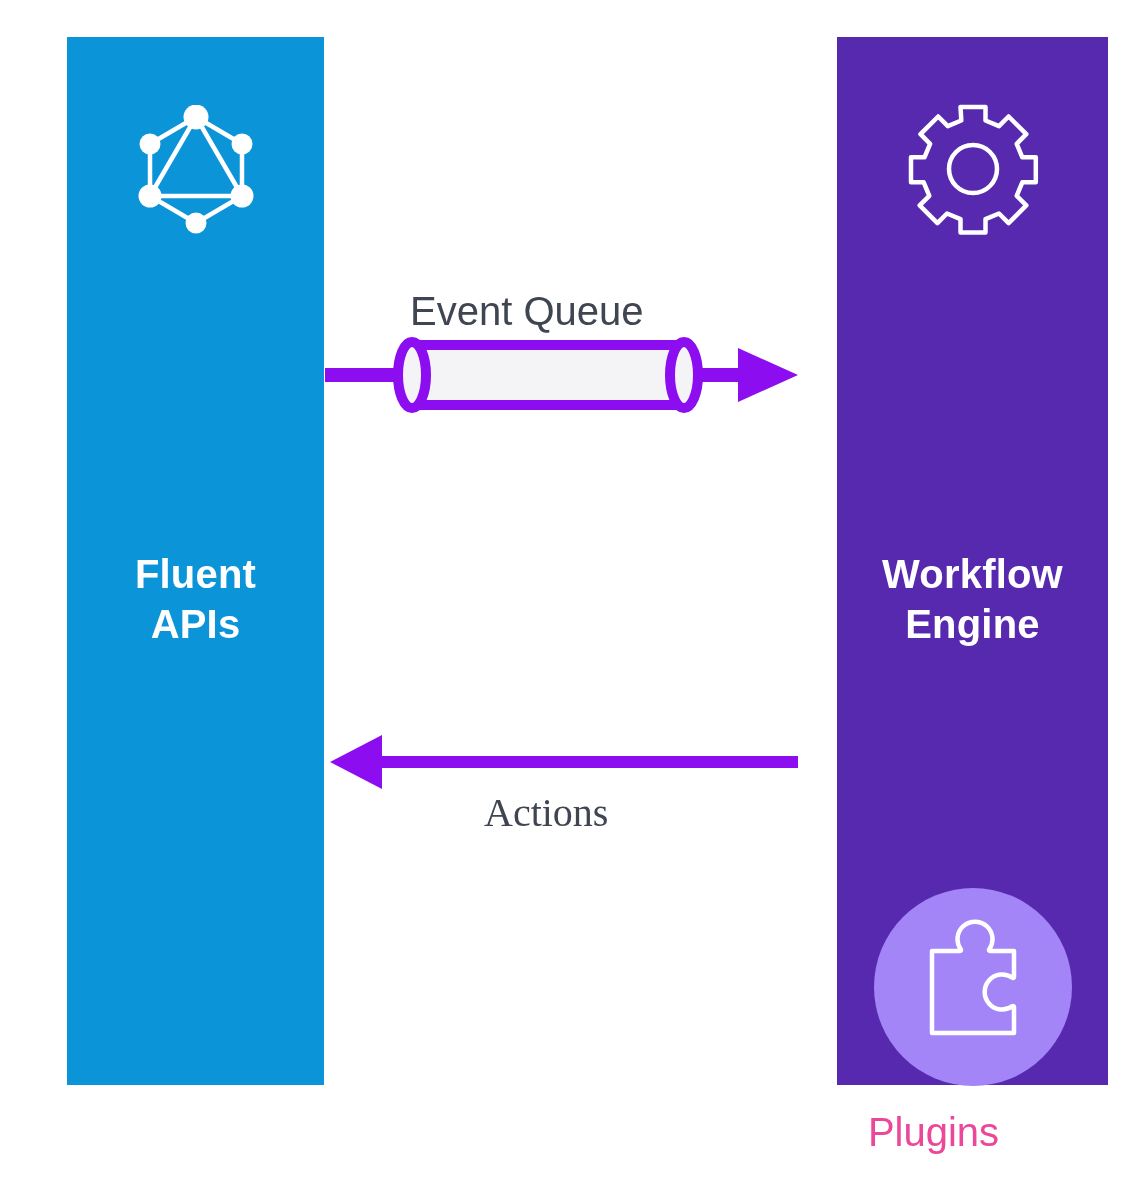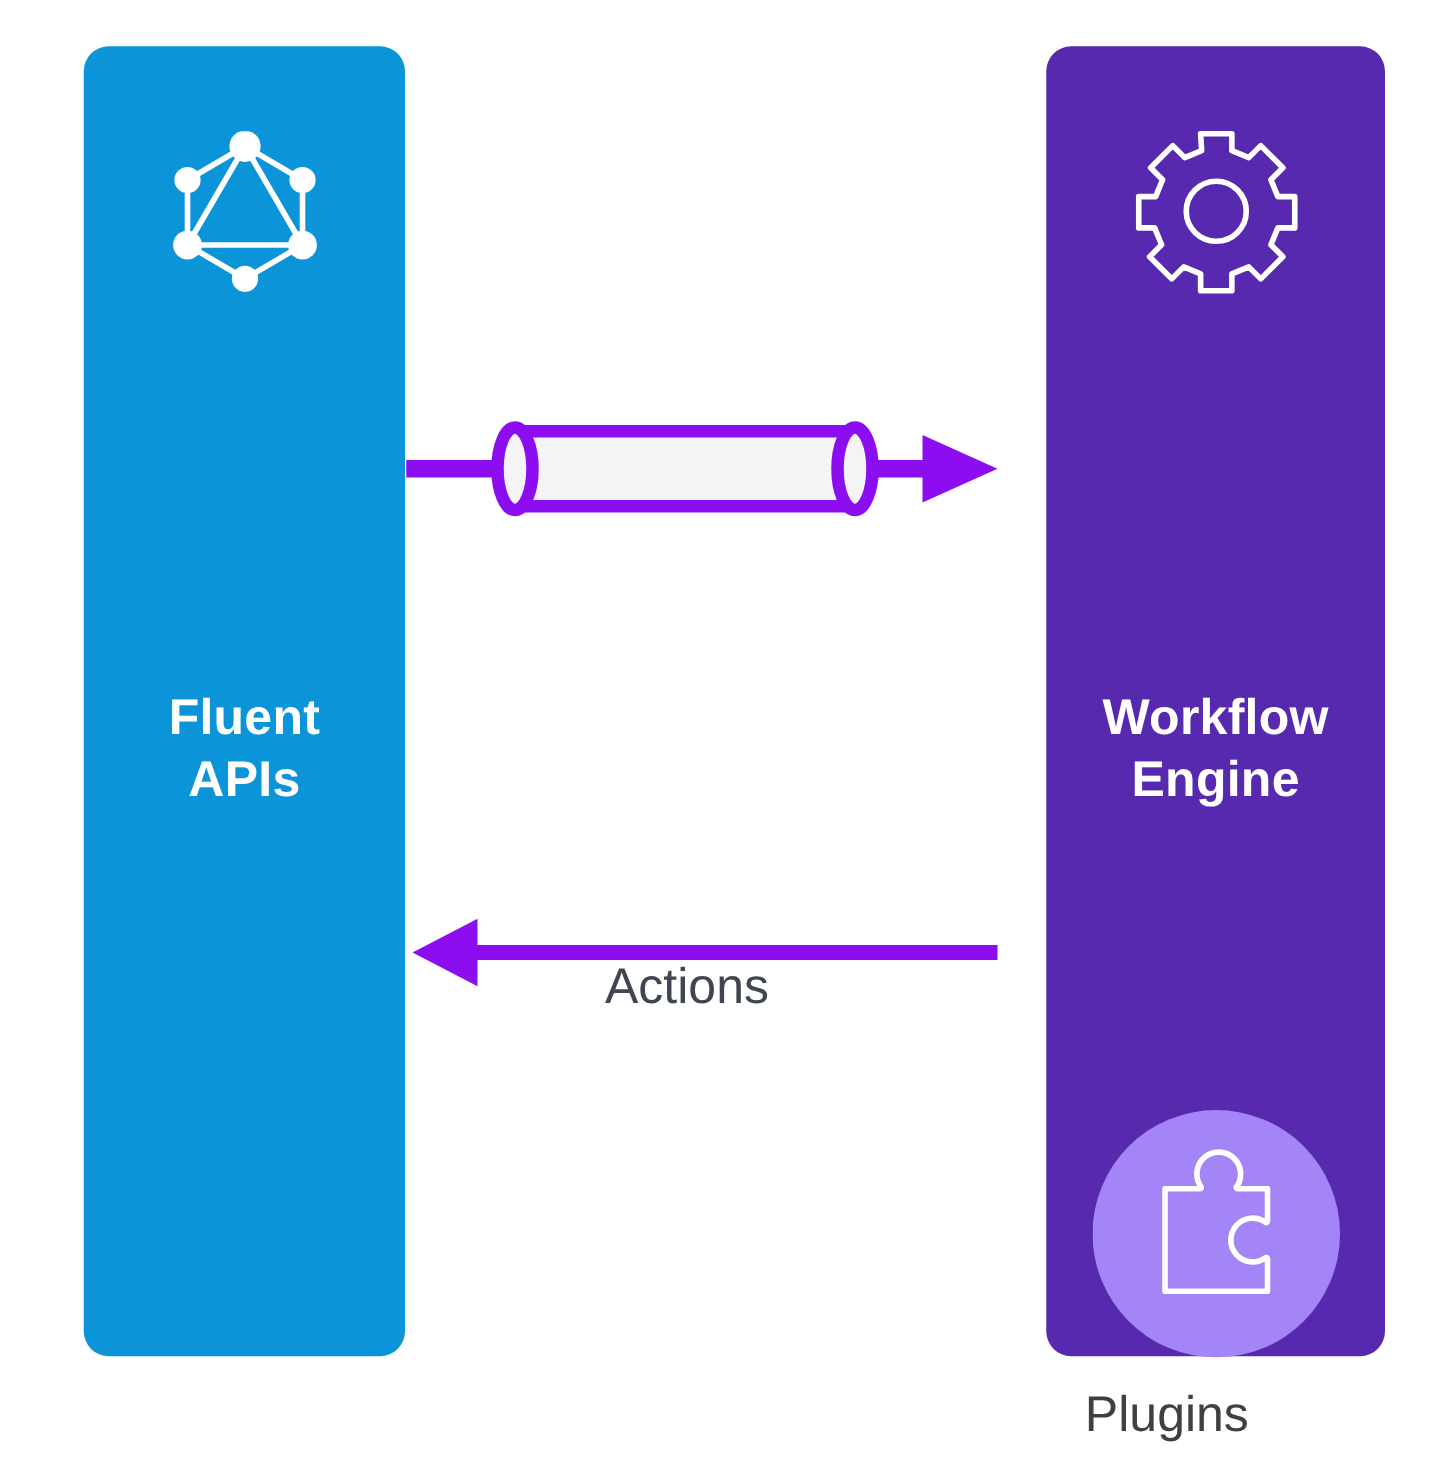--- a/index.html
+++ b/index.html
@@ -17,21 +17,20 @@
     position: relative;
     width: 1143px;
     height: 1184px;
     background: #ffffff;
   }
 
   
   .column {
     position: absolute;
     box-sizing: border-box;
-    border-radius: 20px;
   }
   #col-fluent {
     left: 67px;
     top: 37px;
     width: 257px;
     height: 1048px;
     background: #0b94d8;
   }
   #col-workflow {
     left: 798px;
@@ -101,31 +100,32 @@
     font-size: 40px;
     line-height: 46px;
     white-space: nowrap;
   }
   #label-event-queue {
     left: 410px;
     top: 288px;
   }
   #label-actions {
     left: 484px;
-    top: 766px;
+    top: 790px;
+    font-family: Liberation Serif, serif;
   }
 
   
   #label-plugins {
     position: absolute;
     left: 798px;
     top: 1108px;
     width: 271px;
     text-align: center;
-    color: #404040;
+    color: #ec4899;
     font-size: 40px;
     line-height: 48px;
   }
 </style>
 </head>
 <body>
 
 <div id="stage">
 
   <div class="column" id="col-fluent">
@@ -187,18 +187,19 @@
 
       <polygon points="738,348 738,402 798,375" fill="#8c0ef0"></polygon>
     </g>
 
     <g>
       <line x1="798" y1="762" x2="378" y2="762" stroke="#8c0ef0" stroke-width="12"></line>
       <polygon points="382,735 382,789 330,762" fill="#8c0ef0"></polygon>
     </g>
   </svg>
 
+  <div class="edge-label" id="label-event-queue">Event Queue</div>
 
   <div class="edge-label" id="label-actions">Actions</div>
 
   <div id="label-plugins">Plugins</div>
 
 </div>
 
 </body></html>

